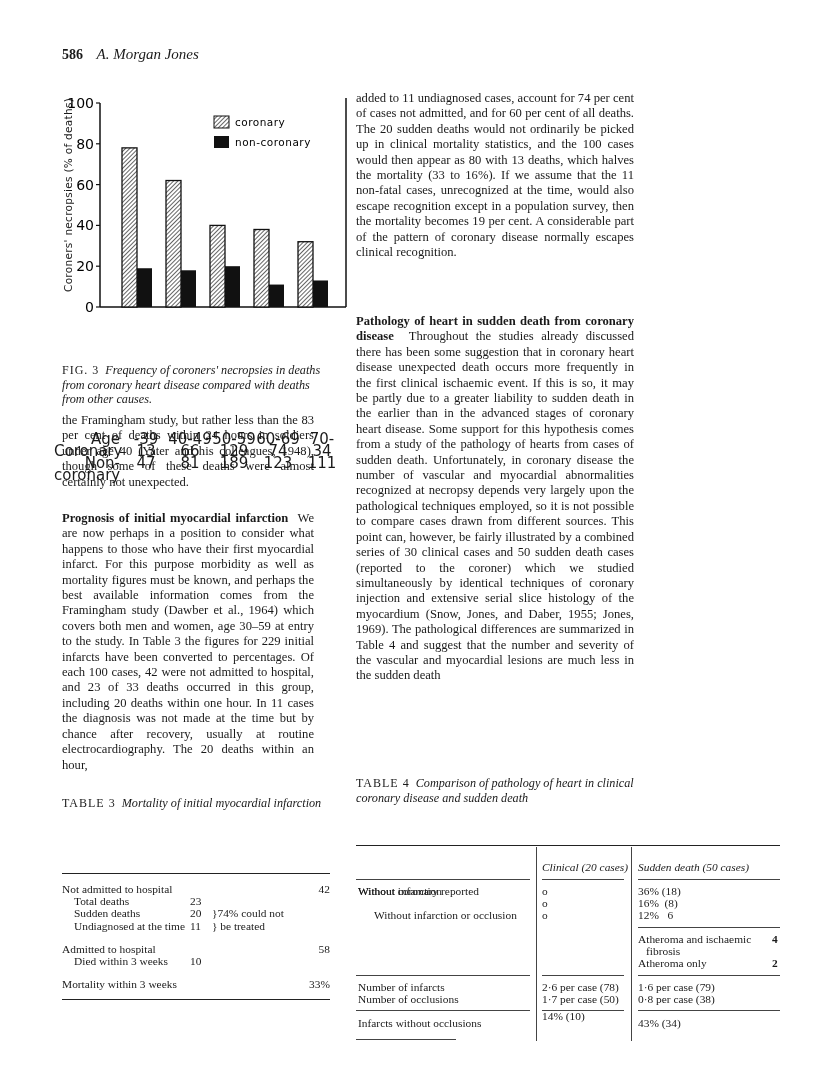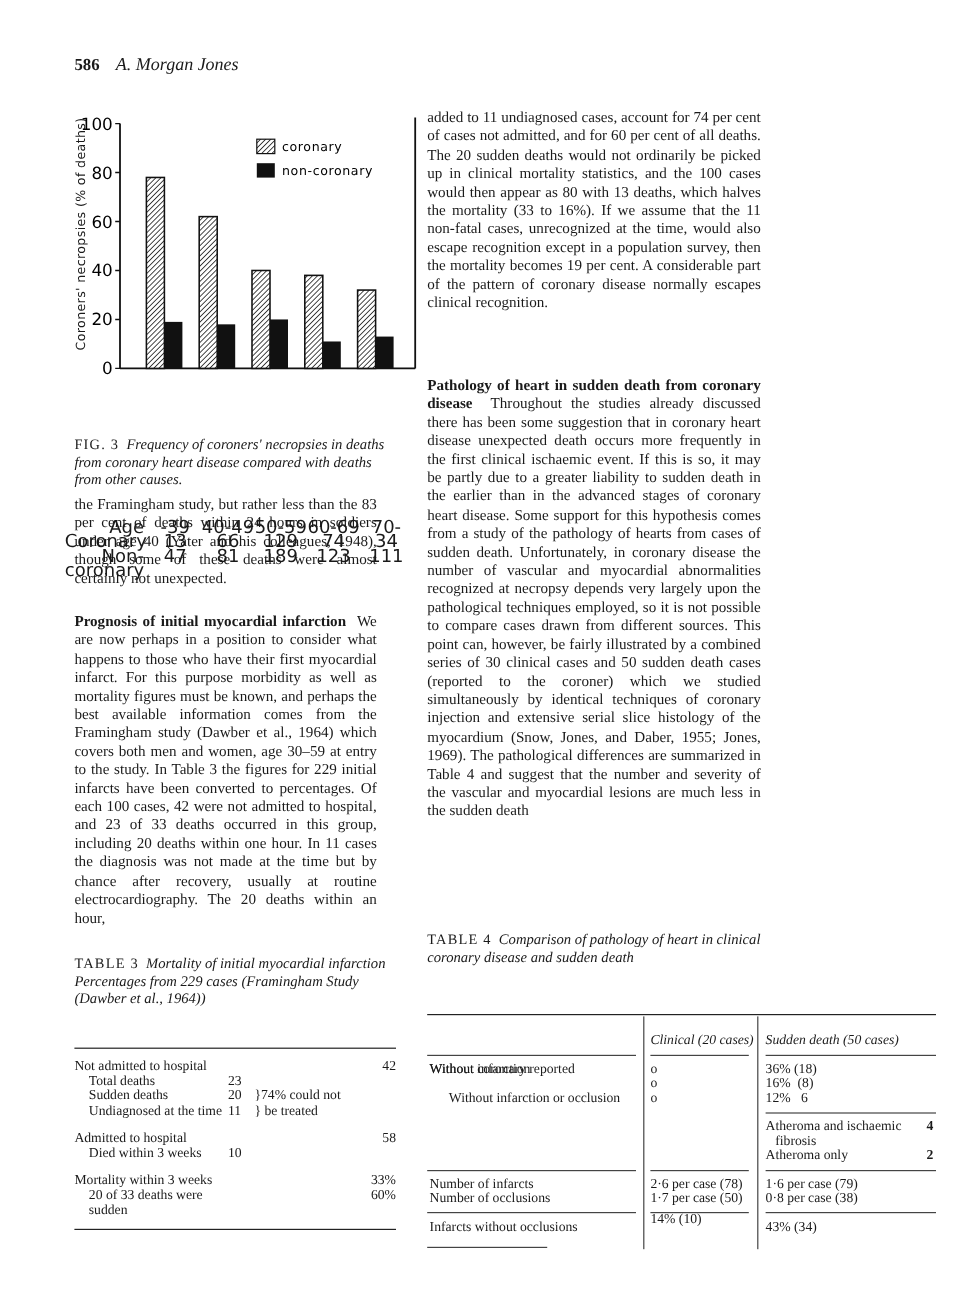--- a/index.html
+++ b/index.html
@@ -131,21 +131,20 @@
   <p class="para">the Framingham study, but rather less than the 83 per cent of deaths within 24 hours in soldiers under age 40 (Yater and his colleagues, 1948), though some of these deaths were almost certainly not unexpected.</p>
 </div>
 <div class="col col-left" style="top:511px;">
   <p class="para">
     <span class="heading">Prognosis of initial myocardial infarction</span>&nbsp;&nbsp;<span>We are now perhaps in a position to consider what happens to those who have their first myocardial infarct. For this purpose morbidity as well as mortality figures must be known, and perhaps the best available information comes from the Framingham study (Dawber et al., 1964) which covers both men and women, age 30–59 at entry to the study. In Table 3 the figures for 229 initial infarcts have been converted to percentages. Of each 100 cases, 42 were not admitted to hospital, and 23 of 33 deaths occurred in this group, including 20 deaths within one hour. In 11 cases the diagnosis was not made at the time but by chance after recovery, usually at routine electrocardiography. The 20 deaths within an hour,</span>
   </p>
 </div>
 
 <div class="caption" style="left:62px; top:796px; width:272px;">
   <span class="tag">TABLE 3</span><span>Mortality of initial myocardial infarction</span><br>
-  <span>Percentages from 229 cases (Framingham Study (Dawber et al., 1964))</span>
 </div>
 
 <div class="t3">
   <div class="rule" style="margin-bottom:9px;"></div>
   <div id="t3-body">
       <div class="row">
         <span class="lbl">Not admitted to hospital</span>
         <span class="mid"></span>
         <span class="note"></span>
         <span class="val">42</span>
@@ -178,26 +177,20 @@
         <span class="lbl indent">Died within 3 weeks</span>
         <span class="mid">10</span>
         <span class="note"></span>
         <span class="val"></span>
       </div>
       <div class="row" style="margin-top: 11px;">
         <span class="lbl">Mortality within 3 weeks</span>
         <span class="mid"></span>
         <span class="note"></span>
         <span class="val">33%</span>
-      </div>
-      <div class="row">
-        <span class="lbl indent">20 of 33 deaths were sudden</span>
-        <span class="mid"></span>
-        <span class="note"></span>
-        <span class="val">60%</span>
       </div>
     </div>
   <div class="rule" style="margin-top:9px;"></div>
 </div>
 
 <div class="col col-right" style="top:91px;">
   <p class="para">added to 11 undiagnosed cases, account for 74 per cent of cases not admitted, and for 60 per cent of all deaths. The 20 sudden deaths would not ordinarily be picked up in clinical mortality statistics, and the 100 cases would then appear as 80 with 13 deaths, which halves the mortality (33 to 16%). If we assume that the 11 non-fatal cases, unrecognized at the time, would also escape recognition except in a population survey, then the mortality becomes 19 per cent. A considerable part of the pattern of coronary disease normally escapes clinical recognition.</p>
 </div>
 <div class="col col-right" style="top:314px;">
   <p class="para">

